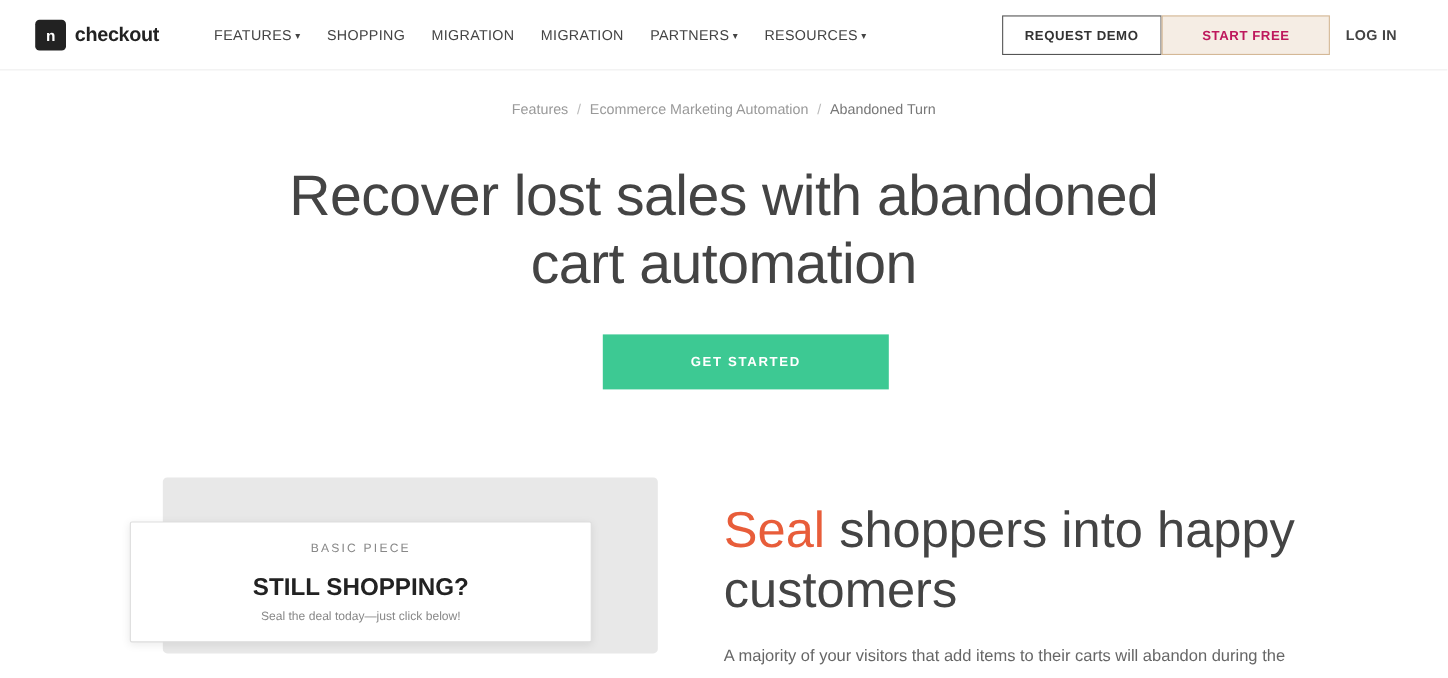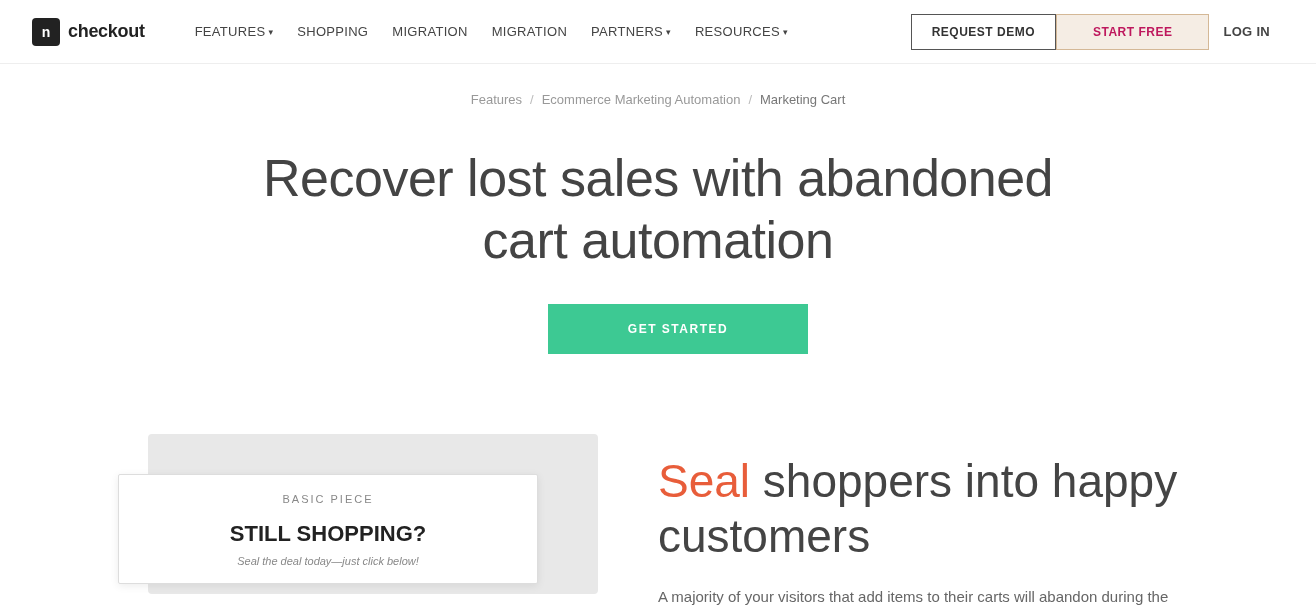--- a/index.html
+++ b/index.html
@@ -195,21 +195,20 @@
       font-size: 22px;
       font-weight: 700;
       color: #222;
       line-height: 1.2;
     }
     .email-card-subtext {
       text-align: center;
       font-size: 11px;
       color: #888;
       padding: 4px 24px 16px;
-      font-style: italic;
     }
 
     
     .right-content {
       flex: 1;
       padding-top: 20px;
     }
     .turn-headline {
       font-size: 46px;
       font-weight: 300;
@@ -267,21 +266,21 @@
     <button class="btn-start-free">START FREE</button>
     <button class="btn-log-in">LOG IN</button>
   </div>
 </nav>
 
 <div class="breadcrumb">
   <a href="#">Features</a>
   <span class="breadcrumb-sep">/</span>
   <a href="#">Ecommerce Marketing Automation</a>
   <span class="breadcrumb-sep">/</span>
-  <span class="breadcrumb-current">Marketing Cart</span>
+  <span class="breadcrumb-current">Abandoned Turn</span>
 </div>
 
 <section class="hero">
   <h1 class="hero-title">Recover lost sales with abandoned cart automation</h1>
   <button class="btn-get-started">GET STARTED</button>
 </section>
 
 <section class="lower-section">
   <div class="email-preview-area">
     <div class="email-bg-shadow"></div>

